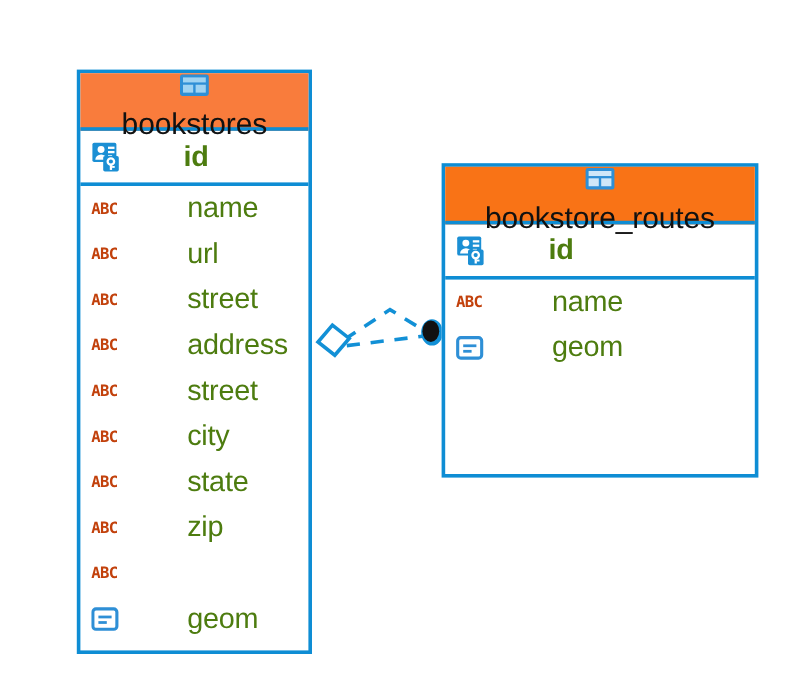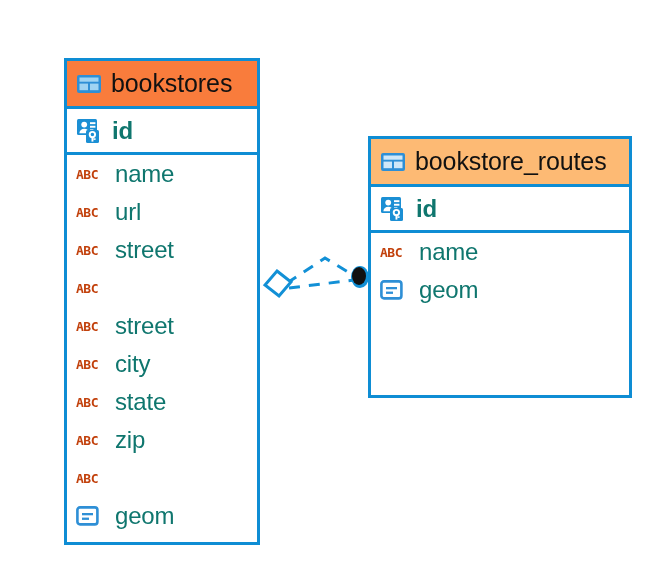--- a/index.html
+++ b/index.html
@@ -19,23 +19,24 @@
     box-sizing:border-box;
     border:3px solid var(--edge,#0E8DD4);
   }
   .entity-header{
     box-sizing:border-box;
     display:flex;align-items:center;
     gap:9px;
     padding:0 9px;
     height:48px;
     border-bottom:3px solid var(--edge,#0E8DD4);
+    flex-direction:column;
   }
   .entity-header.selected{background:#F97C3C;}
-  .entity-header.plain{background:#fdba74;}
+  .entity-header.plain{background:#f97316;}
   .entity-title{
     font-size:25px;
     color:#111111;
     white-space:nowrap;
     letter-spacing:-0.1px;
   }
 
   
   .field-row{
     box-sizing:border-box;
@@ -43,23 +44,24 @@
     gap:9px;
     padding:0 9px;
     height:38px;
   }
   .field-row.pk{
     height:46px;
     border-bottom:3px solid var(--edge,#0E8DD4);
   }
   .field-label{
     font-size:24px;
-    color:#0f766e;
+    color:#4d7c0f;
     white-space:nowrap;
     letter-spacing:-0.2px;
+    margin-left:41px;
   }
   .field-row.pk .field-label{font-weight:bold;font-size:24px;}
 
   
   .ico{flex:0 0 auto;display:block;}
   .ico svg{display:block;}
 
   .abc-ico{
     flex:0 0 auto;
     font-family:"DejaVu Sans Mono", monospace;
@@ -135,20 +137,21 @@
     <div class="field-row">
       <span class="abc-ico">ABC</span>
       <span class="field-label">url</span>
     </div>
     <div class="field-row">
       <span class="abc-ico">ABC</span>
       <span class="field-label">street</span>
     </div>
     <div class="field-row">
       <span class="abc-ico">ABC</span>
+      <span class="field-label">address</span>
     </div>
     <div class="field-row">
       <span class="abc-ico">ABC</span>
       <span class="field-label">street</span>
     </div>
     <div class="field-row">
       <span class="abc-ico">ABC</span>
       <span class="field-label">city</span>
     </div>
     <div class="field-row">

